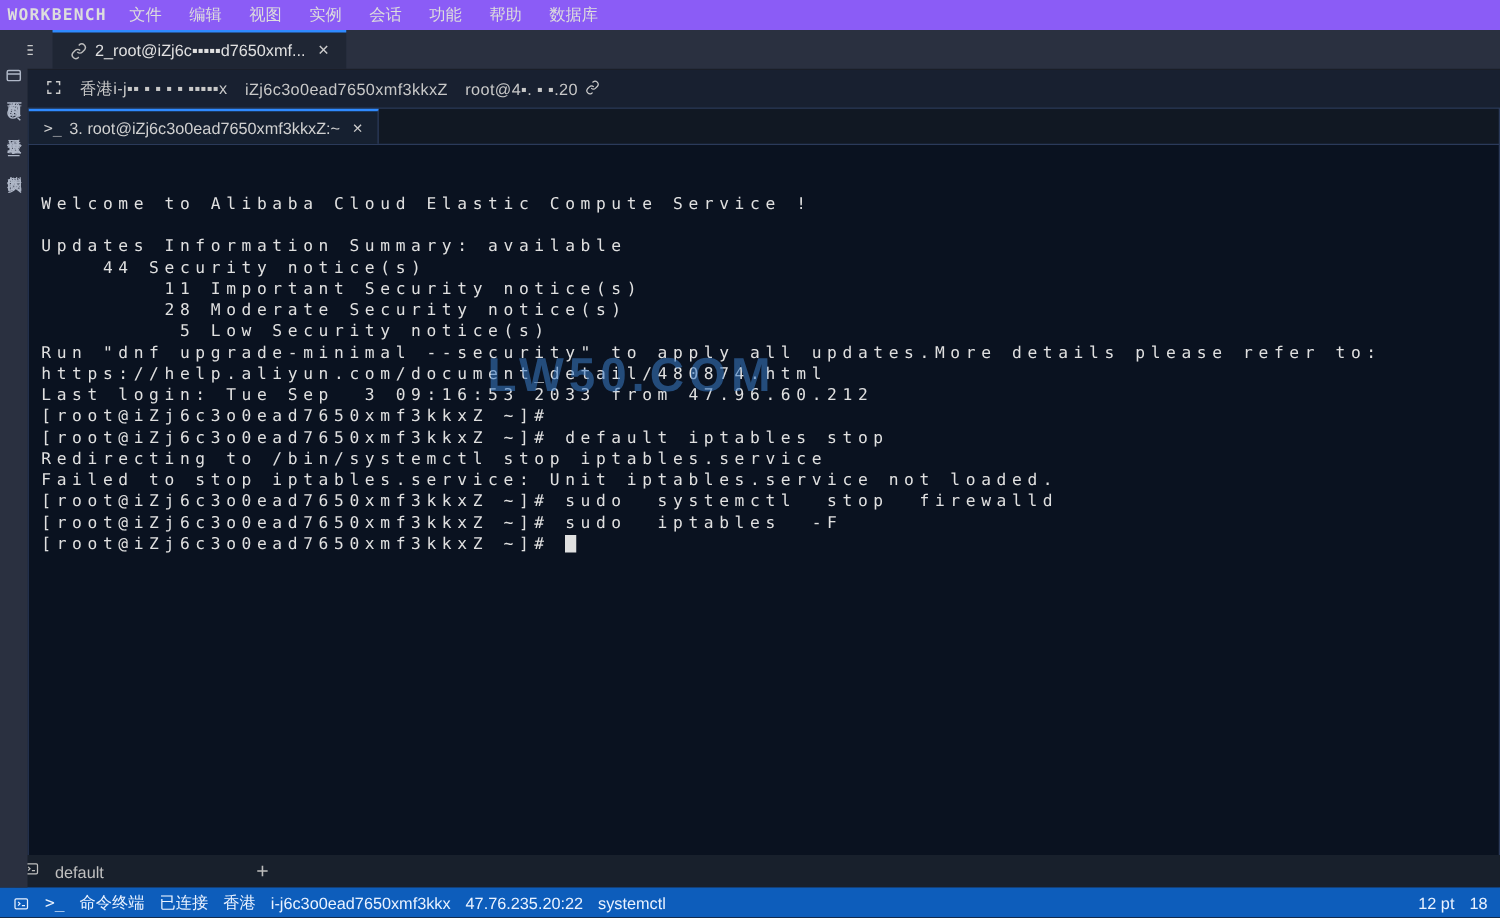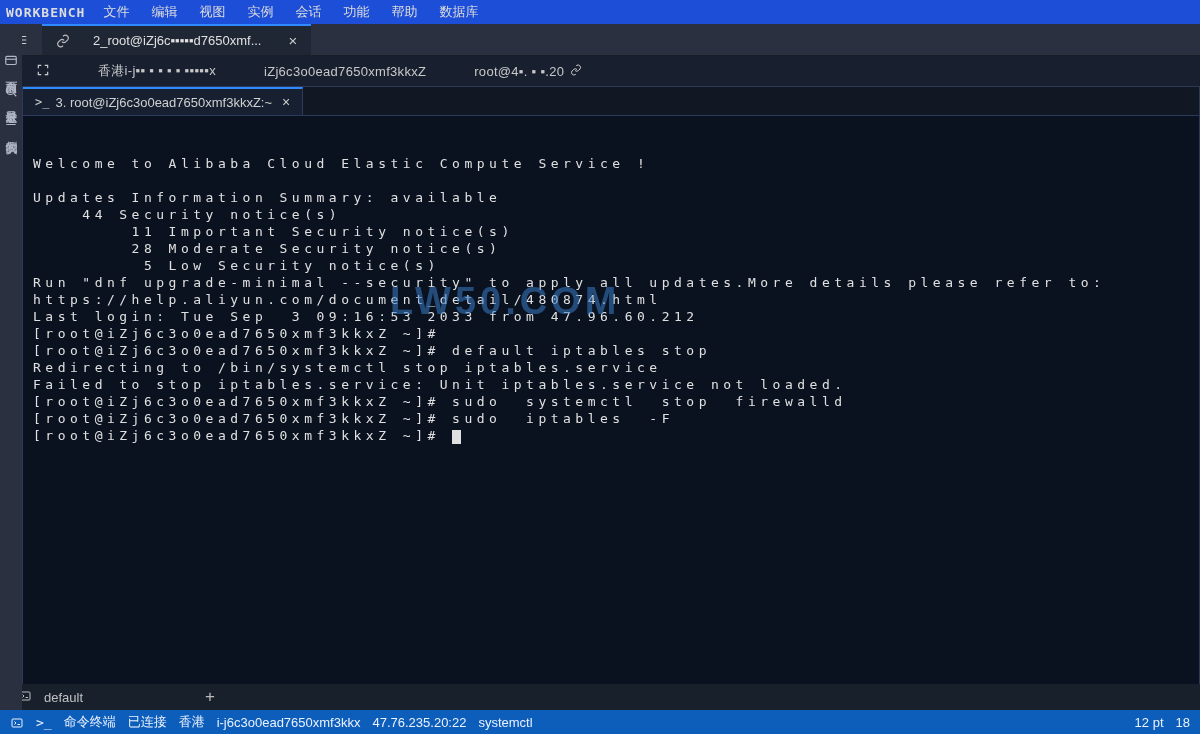--- a/index.html
+++ b/index.html
@@ -1,41 +1,41 @@
 <!DOCTYPE html>
 <html><head>
 <meta charset="utf-8">
 <style>
 * { margin:0; padding:0; box-sizing:border-box; }
 body { width:1200px; height:734px; background:#1e2430; font-family:-apple-system,"Helvetica Neue",Arial,sans-serif; overflow:hidden; color:#e0e0e0; position:relative; }
 
 
-.menubar { height:24px; background:#1d4ed8; display:flex; align-items:center; padding:0 6px; font-size:13px; color:#ddd; }
+.menubar { height:24px; background:#8b5cf6; display:flex; align-items:center; padding:0 6px; font-size:13px; color:#ddd; }
 .menubar .brand { font-family:monospace; font-weight:600; letter-spacing:1px; margin-right:18px; user-select:none; }
 .menubar .menu-item { margin-right:22px; cursor:pointer; }
 
 
 .maintab-row { height:32px; background:#2a3040; display:flex; align-items:stretch; border-bottom:1px solid #1a1e28; }
 .maintab-row .ham { width:22px; display:flex; align-items:center; justify-content:center; color:#ccc; margin:0 10px; cursor:pointer; }
-.maintab { display:flex; align-items:center; padding:0 14px; background:#1f2634; border-top:2px solid #2f8aff; font-size:13px; color:#e0e0e0;gap:17px; }
+.maintab { display:flex; align-items:center; padding:0 14px; background:#1f2634; border-top:2px solid #2f8aff; font-size:13px; color:#e0e0e0; }
 .maintab .icon { width:14px; height:14px; display:inline-block; margin-right:6px; position:relative; }
 .maintab .close { margin-left:10px; font-size:15px; color:#ccc; cursor:pointer; }
 
 
 .sidebar { position:absolute; top:24px; left:0; bottom:24px; width:22px; background:#2a3040; display:flex; flex-direction:column; align-items:center; padding-top:30px; z-index:5; }
 .side-lab { writing-mode:vertical-rl; font-size:12px; color:#b0b8c8; margin-bottom:12px; cursor:pointer; display:flex; align-items:center; }
 .side-lab svg { margin-bottom:4px; }
 
 
 .content { position:absolute; left:22px; right:0; top:56px; bottom:24px; display:flex; flex-direction:column; }
 
 
 .crumbs { height:30px; background:#182030; display:flex; align-items:center; padding-left:14px; font-size:13px; color:#c8c8c8; gap:14px; }
 .crumbs .expand-icon { cursor:pointer; }
-.crumbs .chunk { letter-spacing:0.3px;margin-left:34px; }
+.crumbs .chunk { letter-spacing:0.3px; }
 .crumbs .link-icon { margin-left:2px; cursor:pointer; }
 
 
 .inner-tabs { height:30px; background:#111823; display:flex; align-items:stretch; border:1px solid #2b3a5a; }
 .inner-tab { display:flex; align-items:center; padding:0 12px; border-right:1px solid #2b3a5a; border-top:2px solid #2f8aff; background:#162030; font-size:13px; color:#d0d0d0; }
 .inner-tab .pico { margin-right:6px; font-family:monospace; font-size:12px; }
 .inner-tab .close { margin-left:10px; font-size:14px; color:#ccc; cursor:pointer;}
 
 
 .term { flex:1; background:#0a1220; border:1px solid #2b3a5a; border-top:none; padding:22px 10px 10px 10px; font-family:"Menlo","Consolas",monospace; font-size:13px; color:#e0e0e0; letter-spacing:4.5px; line-height:17px; white-space:pre; overflow:hidden; position:relative;}

